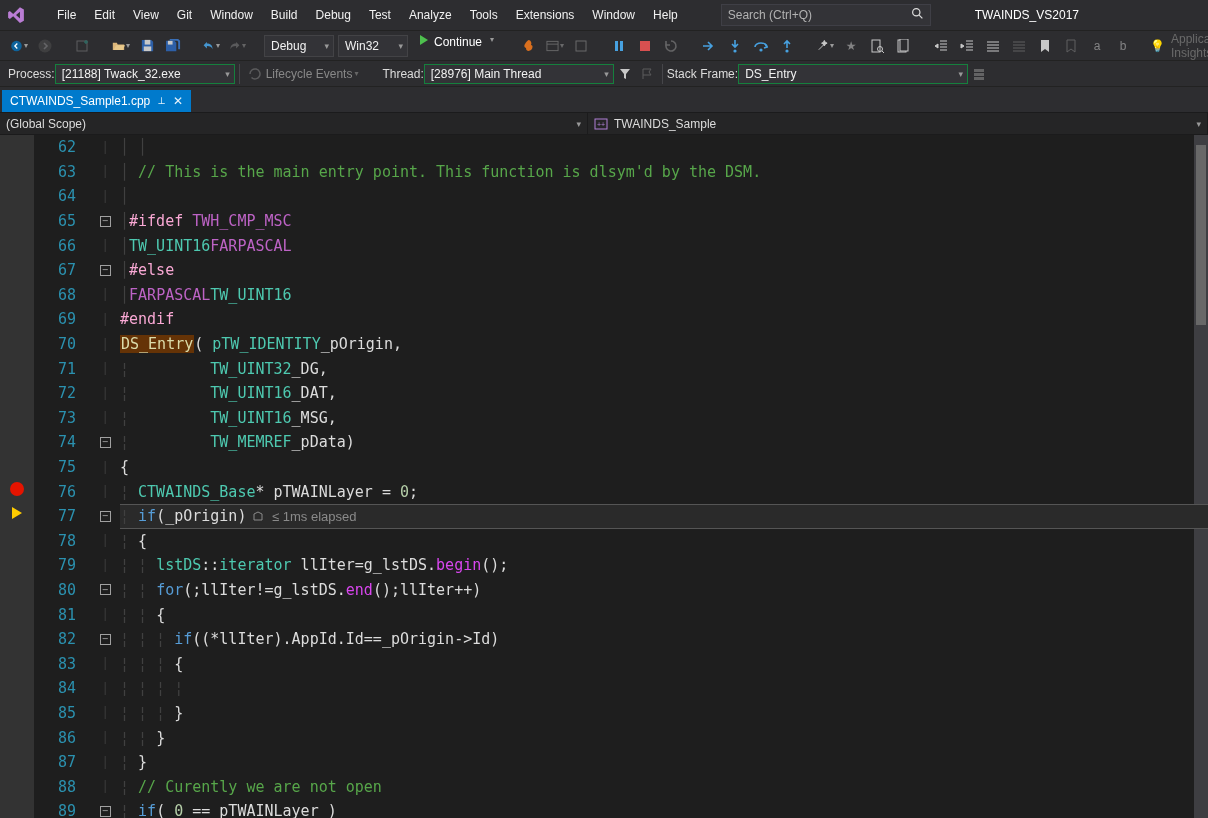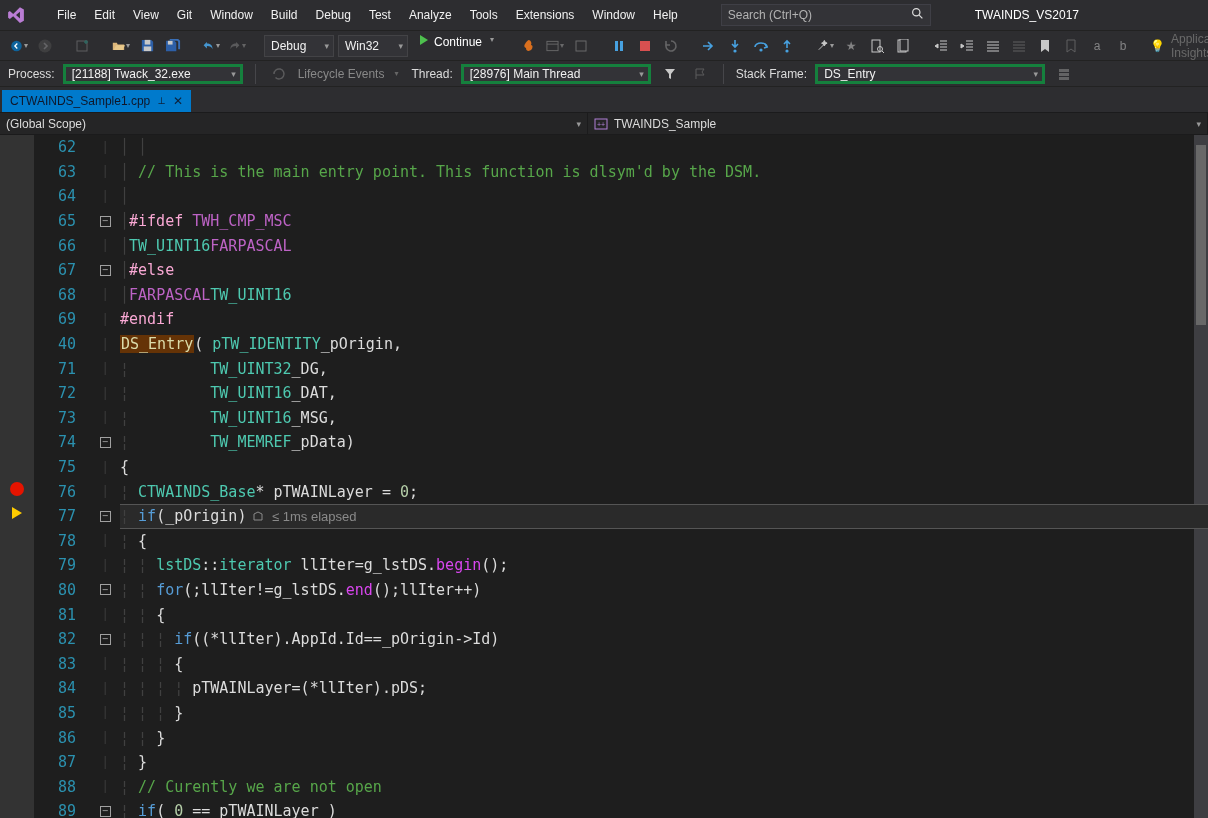--- a/index.html
+++ b/index.html
@@ -72,41 +72,40 @@
   }
   .play-tri { width:0;height:0;border-top:5px solid transparent;border-bottom:5px solid transparent;border-left:8px solid #4ec04e; }
   .app-insights { margin-left:auto; color:#6a6a6a; display:flex; align-items:center; gap:6px; padding-right:6px;}
   
   .debugbar {
     display:flex; align-items:center;
     height:26px;
     background:#2d2d30;
     border-top:1px solid #222;
     padding:0 8px;
-    gap:8px;
   }
   .dbg-label { color:#dcdcdc; }
   .dbg-combo {
-    background:#333337; border:3px solid #15803d;
+    background:#333337; border:1px solid #15803d;
     height:20px; padding:0 18px 0 6px;
     display:flex; align-items:center; color:#f1f1f1;
     position:relative;
   }
   .dbg-combo::after { content:"▾"; position:absolute; right:4px; color:#999; font-size:9px; }
   
   .tabbar {
     display:flex; align-items:flex-end;
     height:26px;
     background:#2d2d30;
     border-top:1px solid #222;
     padding-left:2px;
   }
   .tab {
     background:#007acc;
-    color:#0f172a;
+    color:#ffffff;
     height:22px;
     display:flex; align-items:center;
     padding:0 8px;
     gap:8px;
     font-size:12px;
     margin-top:20px;
   }
   .tab-pin { font-size:10px; opacity:.9; }
   .tab-close { font-size:12px; opacity:.9; }
   
@@ -439,21 +438,21 @@
       <span>[21188] Twack_32.exe</span>
     </div>
   <span class="tb-sep"></span>
   <div class="tb-btn" style="opacity:.5">
       <svg width="14" height="14" viewBox="0 0 14 14">
         <path d="M2 7a5 5 0 1 1 1.5 3.5" fill="none" stroke="#888" stroke-width="1.5"></path>
       </svg>
     </div>
   <span style="color:#888">Lifecycle Events</span>
     <span style="font-size:8px;color:#666;margin-left:2px">▾</span>
-  <span class="dbg-label" style="margin-left:5px">Thread:</span>
+  <span class="dbg-label" style="margin-left:24px">Thread:</span>
   <div class="dbg-combo" style="width:190px">
       <span>[28976] Main Thread</span>
     </div>
   <div class="tb-btn">
       <svg width="12" height="12" viewBox="0 0 12 12">
         <path d="M1 1h10L7 6v5l-2-1V6z" fill="#c8c8c8"></path>
       </svg>
     </div>
   <div class="tb-btn" style="opacity:.5">
       <svg width="12" height="12" viewBox="0 0 12 12">
@@ -534,21 +533,21 @@
     </div>
   <div class="lineno-col" id="lineno-col">
       <div class="ln-row">62</div>
       <div class="ln-row">63</div>
       <div class="ln-row">64</div>
       <div class="ln-row">65</div>
       <div class="ln-row">66</div>
       <div class="ln-row">67</div>
       <div class="ln-row">68</div>
       <div class="ln-row">69</div>
-      <div class="ln-row">40</div>
+      <div class="ln-row">70</div>
       <div class="ln-row">71</div>
       <div class="ln-row">72</div>
       <div class="ln-row">73</div>
       <div class="ln-row">74</div>
       <div class="ln-row">75</div>
       <div class="ln-row">76</div>
       <div class="ln-row">77</div>
       <div class="ln-row">78</div>
       <div class="ln-row">79</div>
       <div class="ln-row">80</div>
@@ -670,20 +669,20 @@
       <div class="current-line" style="top: 369px;"></div>
       <div class="code-row"> <span class="guide">¦ </span><span class="tok-kw">if</span><span class="tok-text">(_pOrigin)</span><span class="perf-tip"><svg width="12" height="12" viewBox="0 0 12 12">
             <path d="M2 10V4l4-2 4 2v6z" fill="none" stroke="#8a8a8a"></path>
           </svg> ≤ 1ms elapsed</span></div>
       <div class="code-row"> <span class="guide">¦ </span><span class="tok-text">{</span></div>
       <div class="code-row"> <span class="guide">¦ ¦ </span><span class="tok-type">lstDS</span><span class="tok-text">::</span><span class="tok-type">iterator</span><span class="tok-text"> llIter=g_lstDS.</span><span class="tok-func">begin</span><span class="tok-text">();</span></div>
       <div class="code-row"> <span class="guide">¦ ¦ </span><span class="tok-kw">for</span><span class="tok-text">(;llIter!=g_lstDS.</span><span class="tok-func">end</span><span class="tok-text">();llIter++)</span></div>
       <div class="code-row"> <span class="guide">¦ ¦ </span><span class="tok-text">{</span></div>
       <div class="code-row"> <span class="guide">¦ ¦ ¦ </span><span class="tok-kw">if</span><span class="tok-text">((*llIter).AppId.Id==_pOrigin-&gt;Id)</span></div>
       <div class="code-row"> <span class="guide">¦ ¦ ¦ </span><span class="tok-text">{</span></div>
-      <div class="code-row"> <span class="guide">¦ ¦ ¦ ¦ </span><span class="tok-text">pTWAINLayer=(*llIter).pDS;</span></div>
+      <div class="code-row"> <span class="guide">¦ ¦ ¦ ¦ </span></div>
       <div class="code-row"> <span class="guide">¦ ¦ ¦ </span><span class="tok-text">}</span></div>
       <div class="code-row"> <span class="guide">¦ ¦ </span><span class="tok-text">}</span></div>
       <div class="code-row"> <span class="guide">¦ </span><span class="tok-text">}</span></div>
       <div class="code-row"> <span class="guide">¦ </span><span class="tok-comment">// Curently we are not open</span></div>
       <div class="code-row"> <span class="guide">¦ </span><span class="tok-kw">if</span><span class="tok-text">( </span><span class="tok-num">0</span><span class="tok-text"> == pTWAINLayer )</span></div>
     </div>
 </div>
 
 </body></html>

